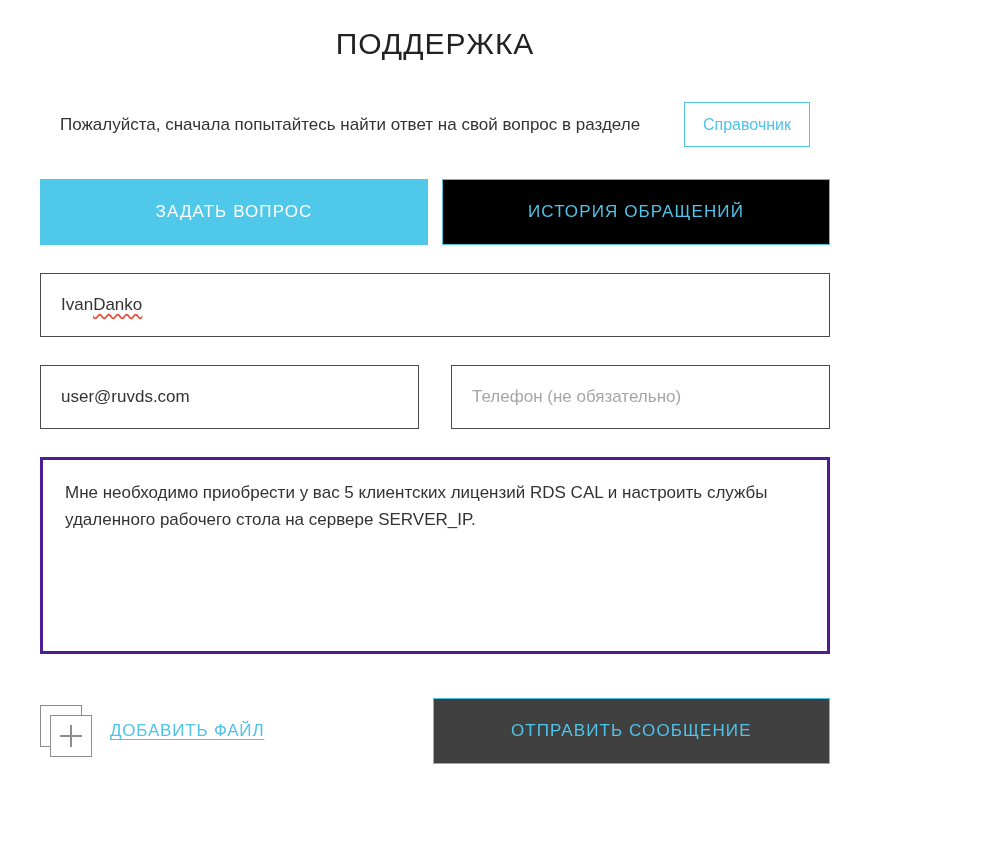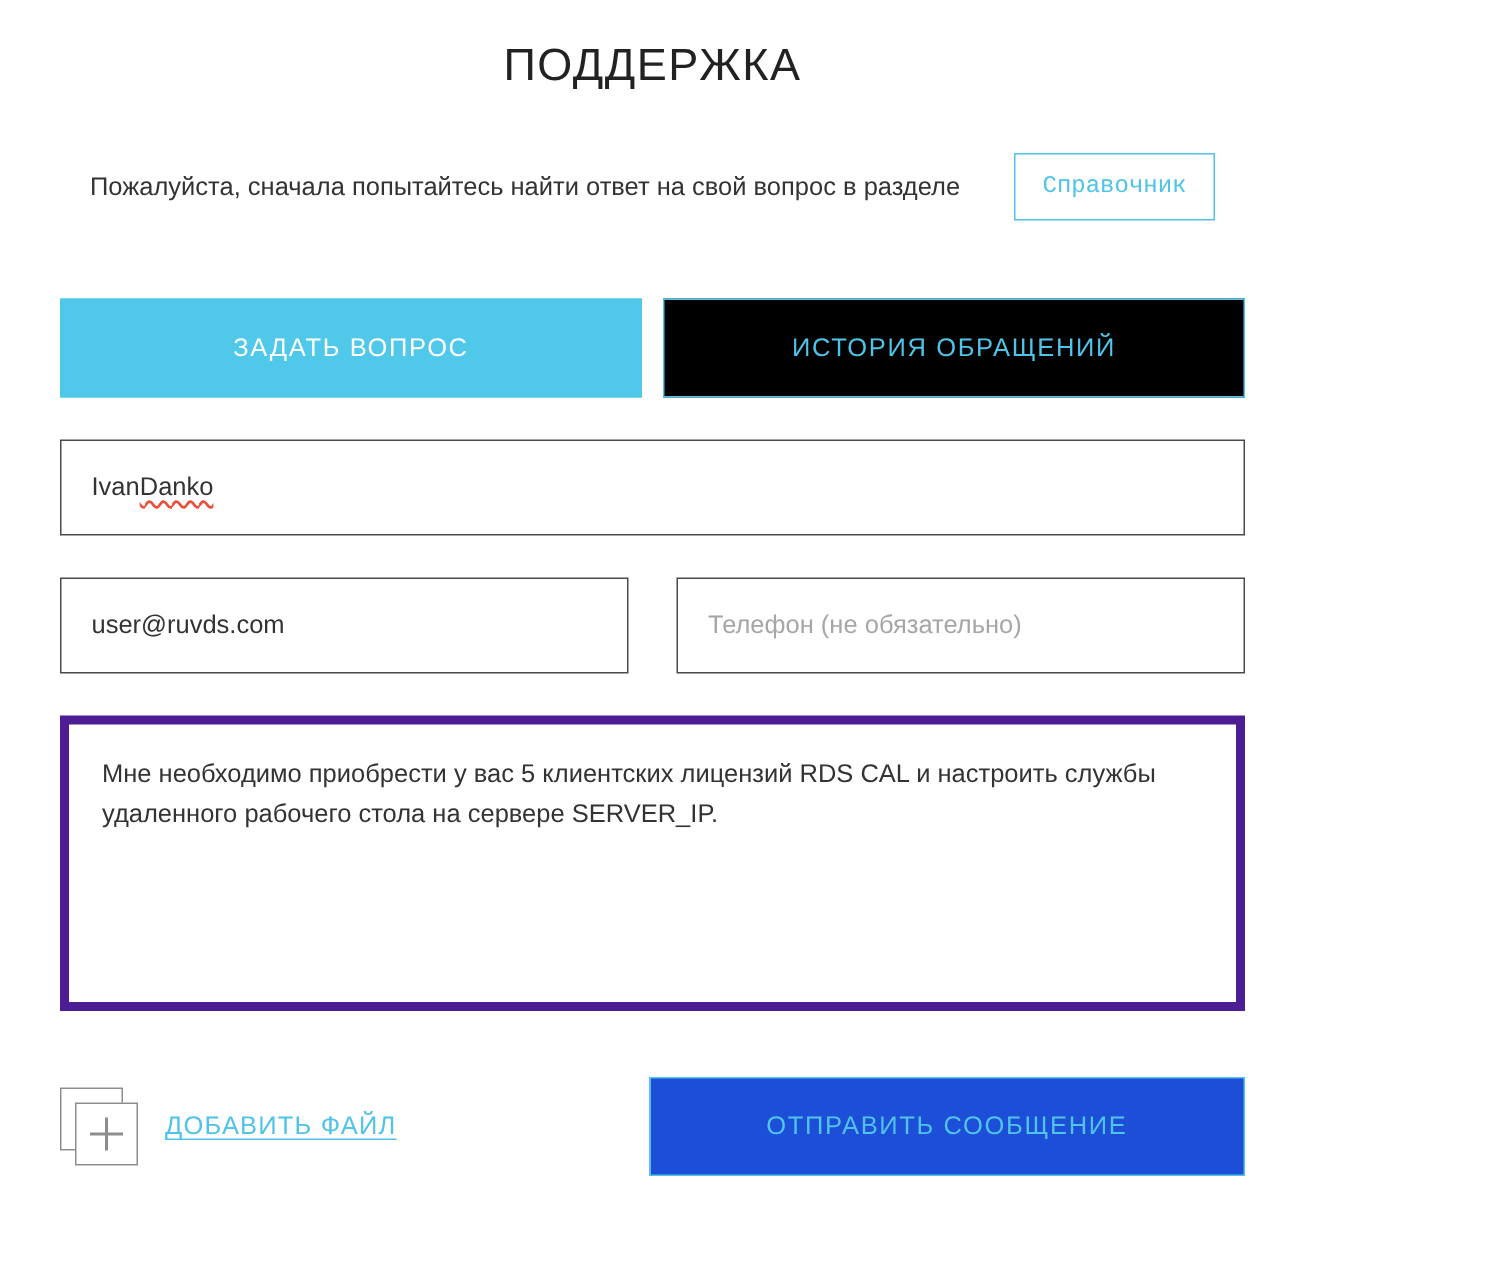--- a/index.html
+++ b/index.html
@@ -50,29 +50,29 @@
   .handbook-btn {
     margin-left: 16px;
     border: 1px solid #4fc3e8;
     color: #4fc3e8;
     background: #ffffff;
     font-size: 16px;
     padding: 12px 18px;
     line-height: 1.2;
     cursor: pointer;
     white-space: nowrap;
-    font-family: Liberation Mono, monospace;
+    font-family: Liberation Sans, sans-serif;
   }
 
   
   .tabs {
     display: flex;
     gap: 14px;
     padding: 0 40px;
-    margin-top: 52px;
+    margin-top: 32px;
     box-sizing: border-box;
   }
   .tab {
     flex: 1;
     height: 66px;
     display: flex;
     align-items: center;
     justify-content: center;
     font-size: 17px;
     letter-spacing: 1.1px;
@@ -123,21 +123,21 @@
 
   
   .textarea-wrap {
     padding: 0 40px;
     margin-top: 28px;
     box-sizing: border-box;
   }
   .message-box {
     width: 100%;
     height: 197px;
-    border: 6px solid #4c1d95;
+    border: 3px solid #4c1d95;
     box-sizing: border-box;
     padding: 20px 20px 20px 22px;
     font-size: 17px;
     line-height: 1.55;
     color: #333333;
     background: #ffffff;
     overflow: hidden;
     font-family: "Liberation Sans", sans-serif;
   }
 
@@ -205,21 +205,21 @@
     letter-spacing: 0.8px;
     text-decoration: underline;
     text-underline-offset: 3px;
   }
   .send-btn {
     margin-left: auto;
     width: 400px;
     height: 66px;
     border: 1px solid #4fc3e8;
     color: #4fc3e8;
-    background: #1d4ed8;
+    background: #404040;
     font-size: 17px;
     letter-spacing: 1.1px;
     display: flex;
     align-items: center;
     justify-content: center;
     cursor: pointer;
     box-sizing: border-box;
     font-family: "Liberation Sans", sans-serif;
   }
 </style>

